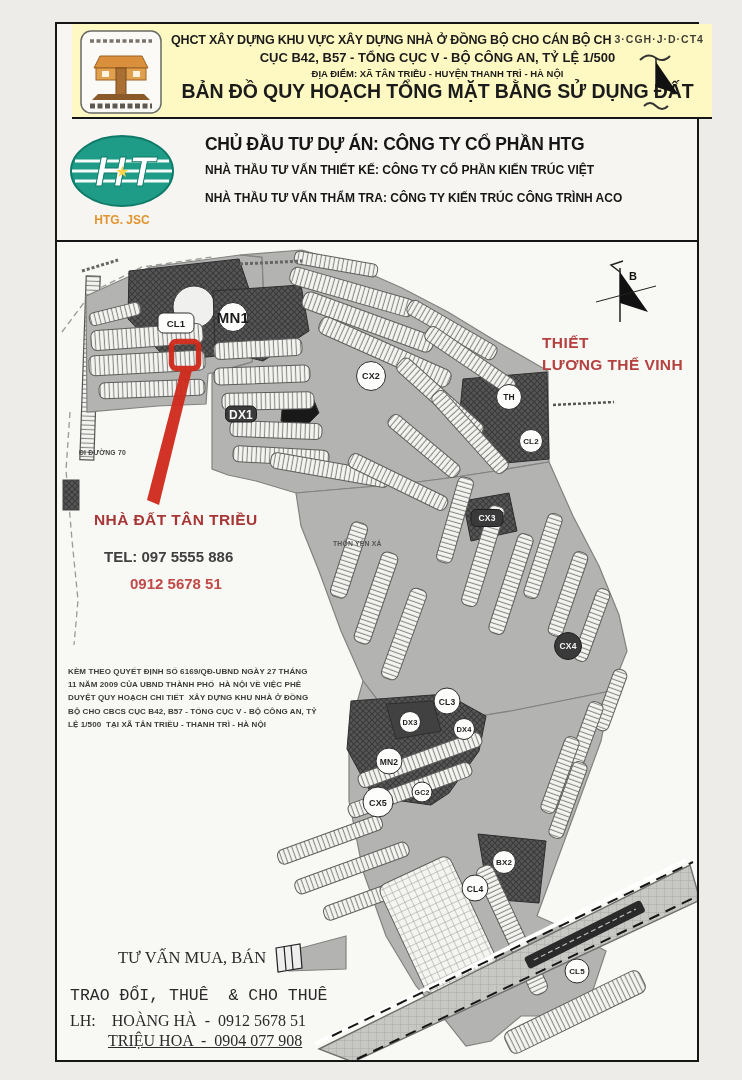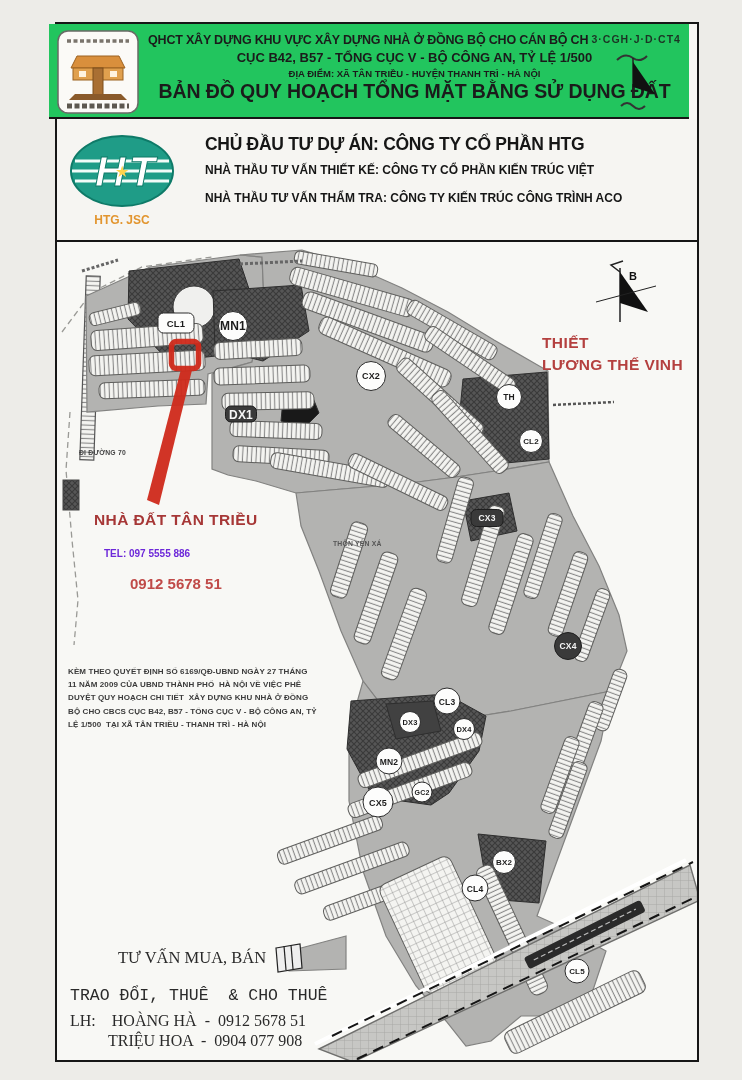--- a/index.html
+++ b/index.html
@@ -2,22 +2,22 @@
 <html style="--red: #cf2a1b; --text-red: #b4403f; --teal: #1f9c87; --orange: #e2952f;"><head>
 <meta charset="utf-8">
 <style>
   html,body{margin:0;padding:0;background:#e9e8e4;}
   #stage{position:relative;width:742px;height:1080px;background:#edecе8;background:#edece8;
          font-family:"Liberation Sans",sans-serif;overflow:hidden;}
   
   .frame{position:absolute;left:55px;top:22px;width:644px;height:1040px;
          border:2.5px solid #161616;background:#f7f6f3;box-sizing:border-box;}
   
-  .header1{position:absolute;left:49px;top:24px;width:640px;height:95px;
-           border-bottom:2.5px solid #161616;box-sizing:border-box;background:#22c55e;}
+  .header1{position:absolute;left:72px;top:24px;width:640px;height:95px;
+           border-bottom:2.5px solid #161616;box-sizing:border-box;background:#fef9c3;}
   .h1-text{position:absolute;left:95px;right:4px;top:0;text-align:center;color:#1b1b1b;}
   .h1-line1{position:absolute;left:0;right:0;top:9px;font-size:12.5px;font-weight:700;letter-spacing:-0.2px;white-space:nowrap;}
   .stamp{display:inline-block;filter:blur(0.7px);opacity:.85;font-size:10.5px;letter-spacing:1px;transform:translateY(-1px);}
   .h1-line2{position:absolute;left:0;right:0;top:26px;font-size:13px;font-weight:700;white-space:pre;}
   .h1-line3{position:absolute;left:0;right:0;top:44px;font-size:9.5px;font-weight:700;white-space:pre;}
   .h1-title{position:absolute;left:0;right:0;top:56px;font-size:19.5px;font-weight:700;letter-spacing:-0.1px;white-space:nowrap;}
   
   .header2{position:absolute;left:57px;top:119px;width:640px;height:123px;
            border-bottom:2.5px solid #161616;box-sizing:border-box;background:#f6f5f2;}
   .h2-line{position:absolute;left:148px;color:#161616;white-space:pre;}
@@ -32,37 +32,37 @@
   .zone{position:absolute;transform:translate(-50%,-50%);display:flex;align-items:center;justify-content:center;
         background:#fdfdfc;border:1.6px solid #2c2c2c;border-radius:50%;font-weight:700;color:#1c1c1c;
         letter-spacing:.2px;z-index:5;box-sizing:border-box;}
   .zone.pill{border-radius:6px;}
   .zone.dark{background:#3a3a3a;color:#f6f6f6;border-color:#1e1e1e;}
   
   .red-note{position:absolute;font-weight:700;color:var(--text-red,#b4403f);z-index:6;white-space:nowrap;}
   .school-l1{left:542px;top:334px;font-size:15.5px;letter-spacing:.4px;}
   .school-l2{left:542px;top:356px;font-size:15.5px;letter-spacing:.4px;}
   .agency{left:94px;top:511px;font-size:15.5px;letter-spacing:.4px;color:#a63736;}
-  .tel1{left:104px;top:548px;font-size:10px;color:#6d28d9;}
+  .tel1{left:104px;top:548px;font-size:15px;color:#404040;}
   .tel2{left:130px;top:575px;font-size:15px;color:#c04a48;}
   
   .note-block{position:absolute;left:68px;top:665px;width:280px;z-index:6;color:#3b3b3b;}
   .note-line{font-size:8px;font-weight:700;line-height:13.2px;white-space:pre;letter-spacing:.1px;}
   
   .tiny-label{position:absolute;font-size:6.8px;font-weight:700;color:#444;z-index:6;white-space:nowrap;letter-spacing:.2px;}
   .village{left:333px;top:540px;color:#555;}
   .road70{left:79px;top:449px;}
   
   .contact{position:absolute;left:70px;top:948px;z-index:6;color:#2a2a2a;
            font-family:"Liberation Serif",serif;}
   .contact div{white-space:pre;}
   .c1{margin-left:48px;font-size:16.5px;}
   .c2{margin-top:18px;font-size:16.5px;font-family:Liberation Mono, monospace;}
   .c3{margin-top:7px;font-size:16px;}
-  .c4{margin-top:2px;margin-left:38px;font-size:16px;}
+  .c4{margin-top:2px;margin-left:38px;font-size:16px;text-decoration:underline;}
   svg text{font-family:"Liberation Sans",sans-serif;}
 </style>
 </head>
 <body>
 
 <div id="stage">
   <div class="frame"></div>
 
   <div class="header1">
 
@@ -321,21 +321,21 @@
 
     <g style="opacity:.95">
       <rect x="171.5" y="341.5" width="27" height="27" rx="5" fill="none" style="stroke:var(--red,#cf2a1b)" stroke-width="5.5"></rect>
       <polygon points="181,369 193,366 159,505 147,500" style="fill:var(--red,#cf2a1b)"></polygon>
     </g>
   </svg>
   </div>
 
   <div style="position:absolute;inset:0;pointer-events:none;border-radius:18px;">
       <div class="zone light pill" style="left: 176px; top: 323px; width: 37px; height: 21px; font-size: 9.5px;">CL1</div>
-      <div class="zone light" style="left: 233px; top: 326px; width: 30px; height: 30px; font-size: 12px;">MN1</div>
+      <div class="zone light" style="left: 233px; top: 317px; width: 30px; height: 30px; font-size: 15px;">MN1</div>
       <div class="zone light" style="left: 371px; top: 376px; width: 30px; height: 30px; font-size: 9px;">CX2</div>
       <div class="zone dark pill" style="left: 241px; top: 414px; width: 32px; height: 17px; font-size: 12px;">DX1</div>
       <div class="zone light" style="left: 509px; top: 397px; width: 26px; height: 26px; font-size: 8.5px;">TH</div>
       <div class="zone light" style="left: 531px; top: 441px; width: 24px; height: 24px; font-size: 8px;">CL2</div>
       <div class="zone dark pill" style="left: 487px; top: 518px; width: 33px; height: 18px; font-size: 8.5px;">CX3</div>
       <div class="zone dark" style="left: 568px; top: 646px; width: 28px; height: 28px; font-size: 8.5px;">CX4</div>
       <div class="zone light" style="left: 447px; top: 701px; width: 27px; height: 27px; font-size: 8.5px;">CL3</div>
       <div class="zone light" style="left: 410px; top: 722px; width: 22px; height: 22px; font-size: 7.5px;">DX3</div>
       <div class="zone light" style="left: 464px; top: 729px; width: 22px; height: 22px; font-size: 7.5px;">DX4</div>
       <div class="zone light" style="left: 389px; top: 761px; width: 27px; height: 27px; font-size: 8.5px;">MN2</div>

